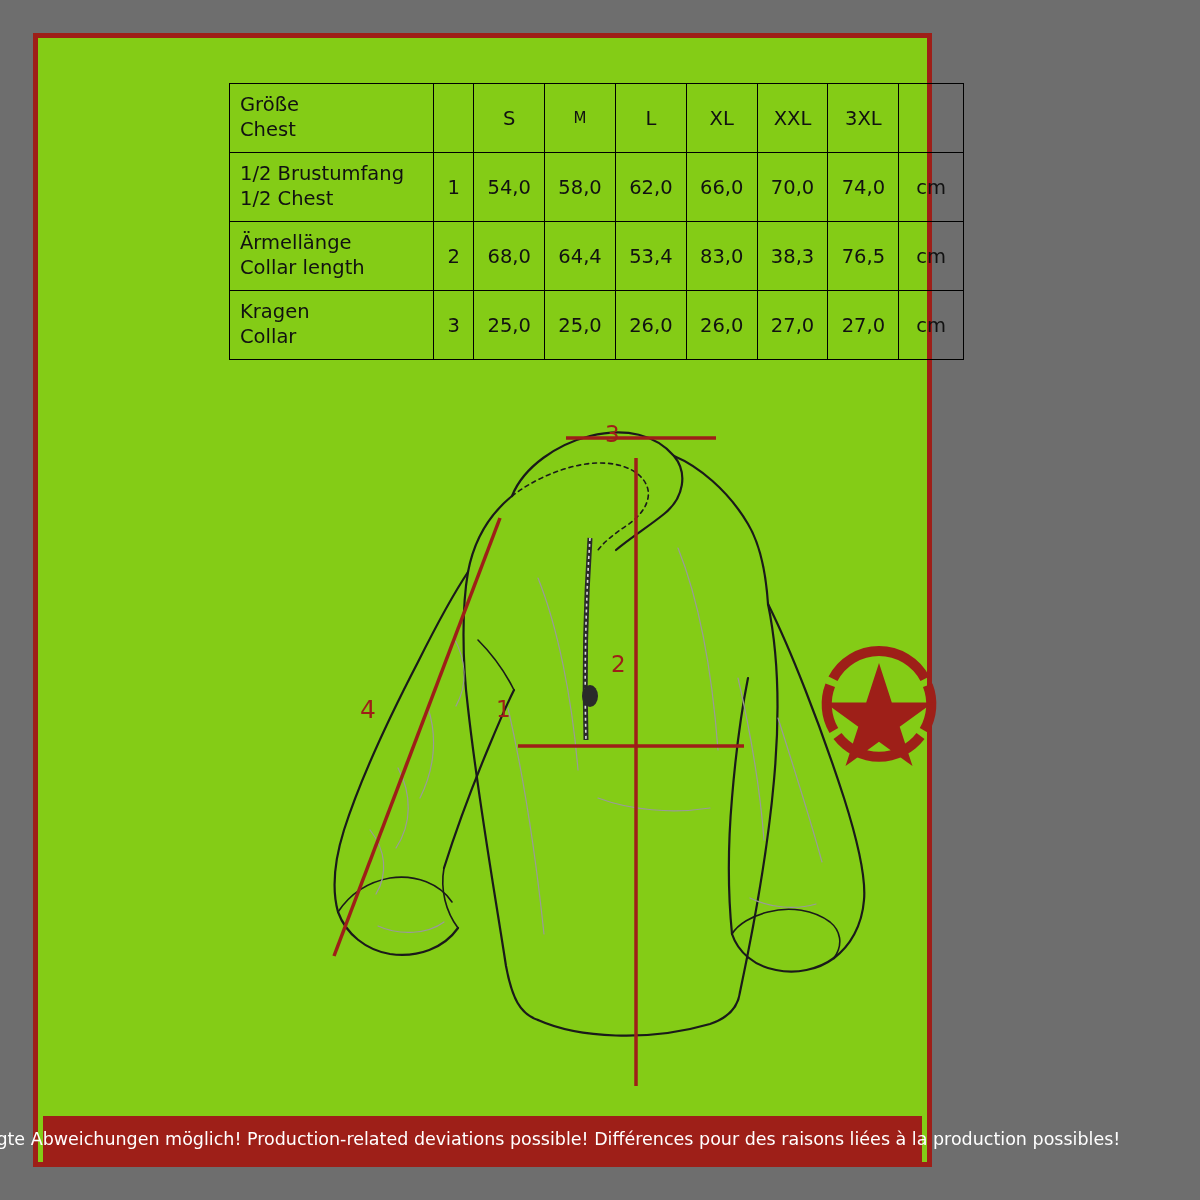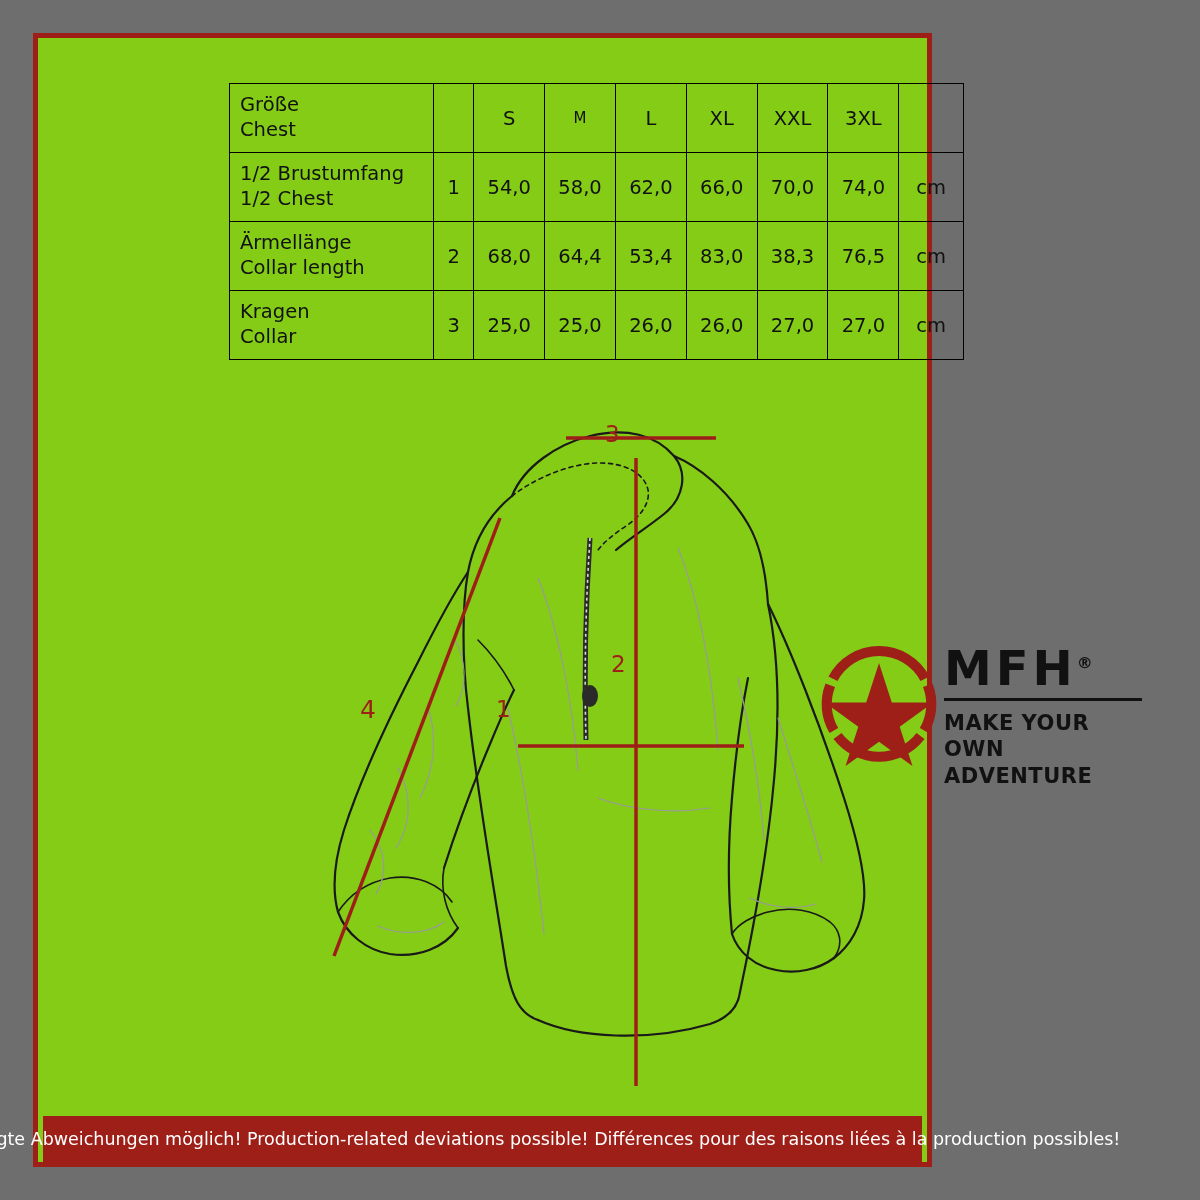--- a/index.html
+++ b/index.html
@@ -306,28 +306,20 @@
         <svg width="130" height="140" viewBox="0 0 130 140">
           <g fill="#9e1f18">
             <path d="M65 8 a57 57 0 0 1 50.5 30.5 l-9 4.6 A47 47 0 0 0 65 18 z"></path>
             <path d="M118.5 45.5 a57 57 0 0 1 -4 49.5 l-8.7 -5 a47 47 0 0 0 3.2 -40.9 z"></path>
             <path d="M110.5 101 a57 57 0 0 1 -91 0 l8 -6 a47 47 0 0 0 75 0 z"></path>
             <path d="M15.5 95 a57 57 0 0 1 -4 -49.5 l9.5 3.6 a47 47 0 0 0 3.2 40.9 z"></path>
             <path d="M14.5 38.5 A57 57 0 0 1 65 8 v10 a47 47 0 0 0 -41.5 25.1 z"></path>
             <path d="M65 25 l12.8 39.4 h41.4 l-33.5 24.3 12.8 39.4 L65 103.8 31.5 128.1 44.3 88.7 10.8 64.4 h41.4 z"></path>
           </g>
         </svg>
-        <div class="logo-text">
-          <div class="logo-mfh"><span>MFH</span><span class="logo-reg">®</span></div>
-          <div class="logo-rule"></div>
-          <div class="logo-tag">
-            <div>MAKE YOUR OWN</div>
-            <div>ADVENTURE</div>
-          </div>
-        </div>
       </div>
 
       <div class="footer">
         <span>Produktionsbedingte Abweichungen möglich! Production-related deviations possible! Différences pour des raisons liées à la production possibles!</span>
       </div>
 
     </div>
   </div>
 </div>
 

